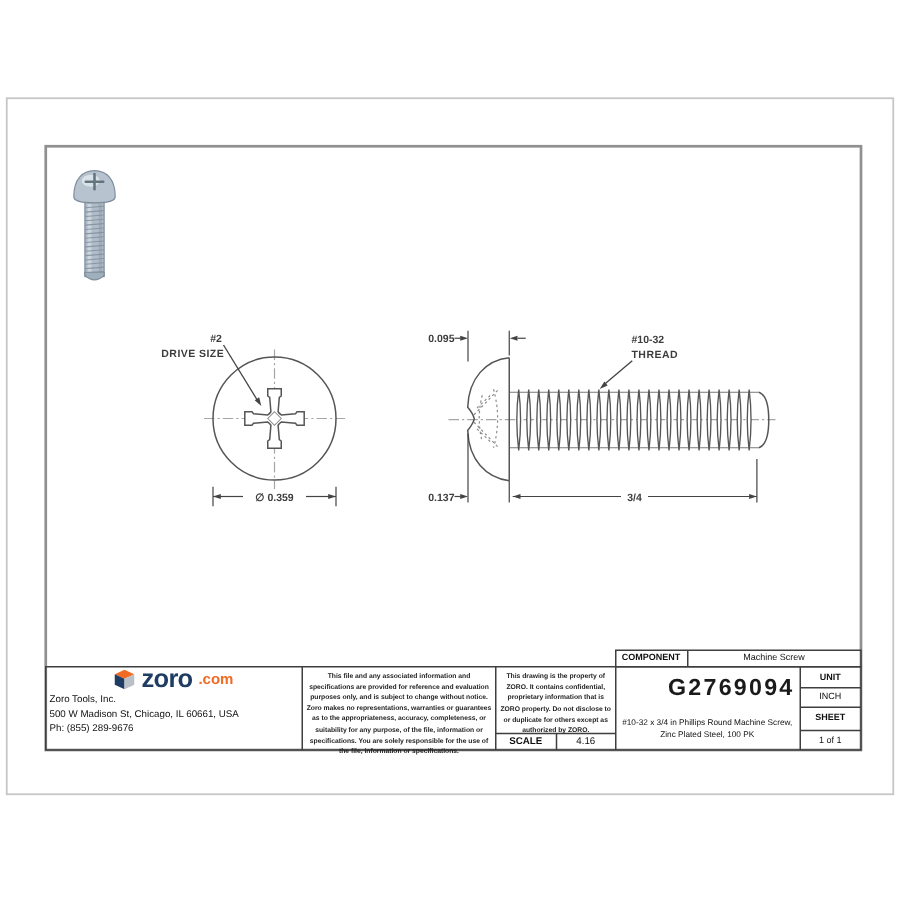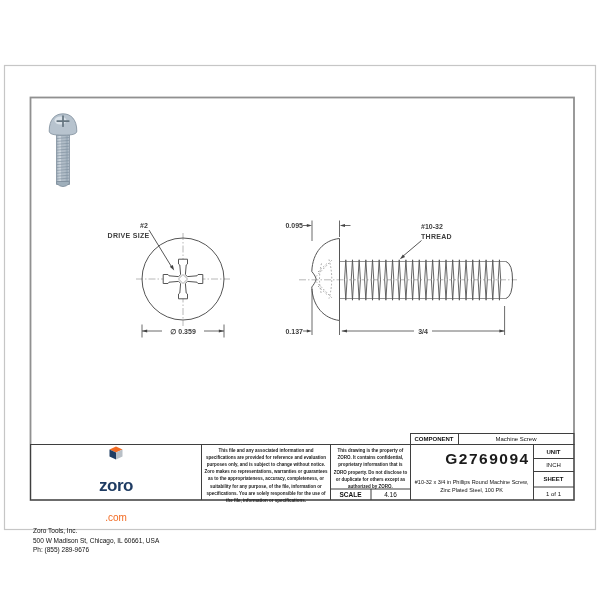--- a/index.html
+++ b/index.html
@@ -2,23 +2,23 @@
 <html><head>
 <meta charset="utf-8">
 <style>
   html,body{margin:0;padding:0;background:#fff;}
   .page{position:relative;width:600px;height:600px;background:#fff;overflow:hidden;
         font-family:"Liberation Sans",sans-serif;}
   svg.cad{position:absolute;left:0;top:0;width:600px;height:600px;}
   svg.cad text{font-family:"Liberation Sans",sans-serif;fill:#3d3d3d;font-weight:700;}
   .tb-text{position:absolute;color:#1d1d1d;}
   .cell-center{display:flex;align-items:center;justify-content:center;text-align:center;}
-  .logo-row{display:flex;align-items:center;justify-content:center;gap:19px;flex-direction:column;}
+  .logo-row{display:flex;align-items:flex-end;justify-content:center;gap:4px;}
   .logo-zoro{font-size:17px;font-weight:700;color:#1f3c63;letter-spacing:-0.5px;line-height:14px;}
-  .logo-com{font-size:10px;font-weight:400;color:#f26b23;line-height:12px;}
+  .logo-com{font-size:10px;font-weight:700;color:#f26b23;line-height:12px;}
   .addr{font-size:6.5px;line-height:9.5px;color:#111;margin-top:2px;}
   .tiny{font-size:4.5px;line-height:7.2px;font-weight:600;color:#222;text-align:center;}
   .lbl{font-size:6px;font-weight:700;color:#111;}
   .val{font-size:6px;color:#111;}
   .partnum{font-size:15.5px;font-weight:600;letter-spacing:1.5px;color:#1a1a1a;padding-left:16px;}
   .descr{font-size:5.5px;line-height:8px;color:#111;text-align:center;}
 </style>
 </head>
 <body>
 

